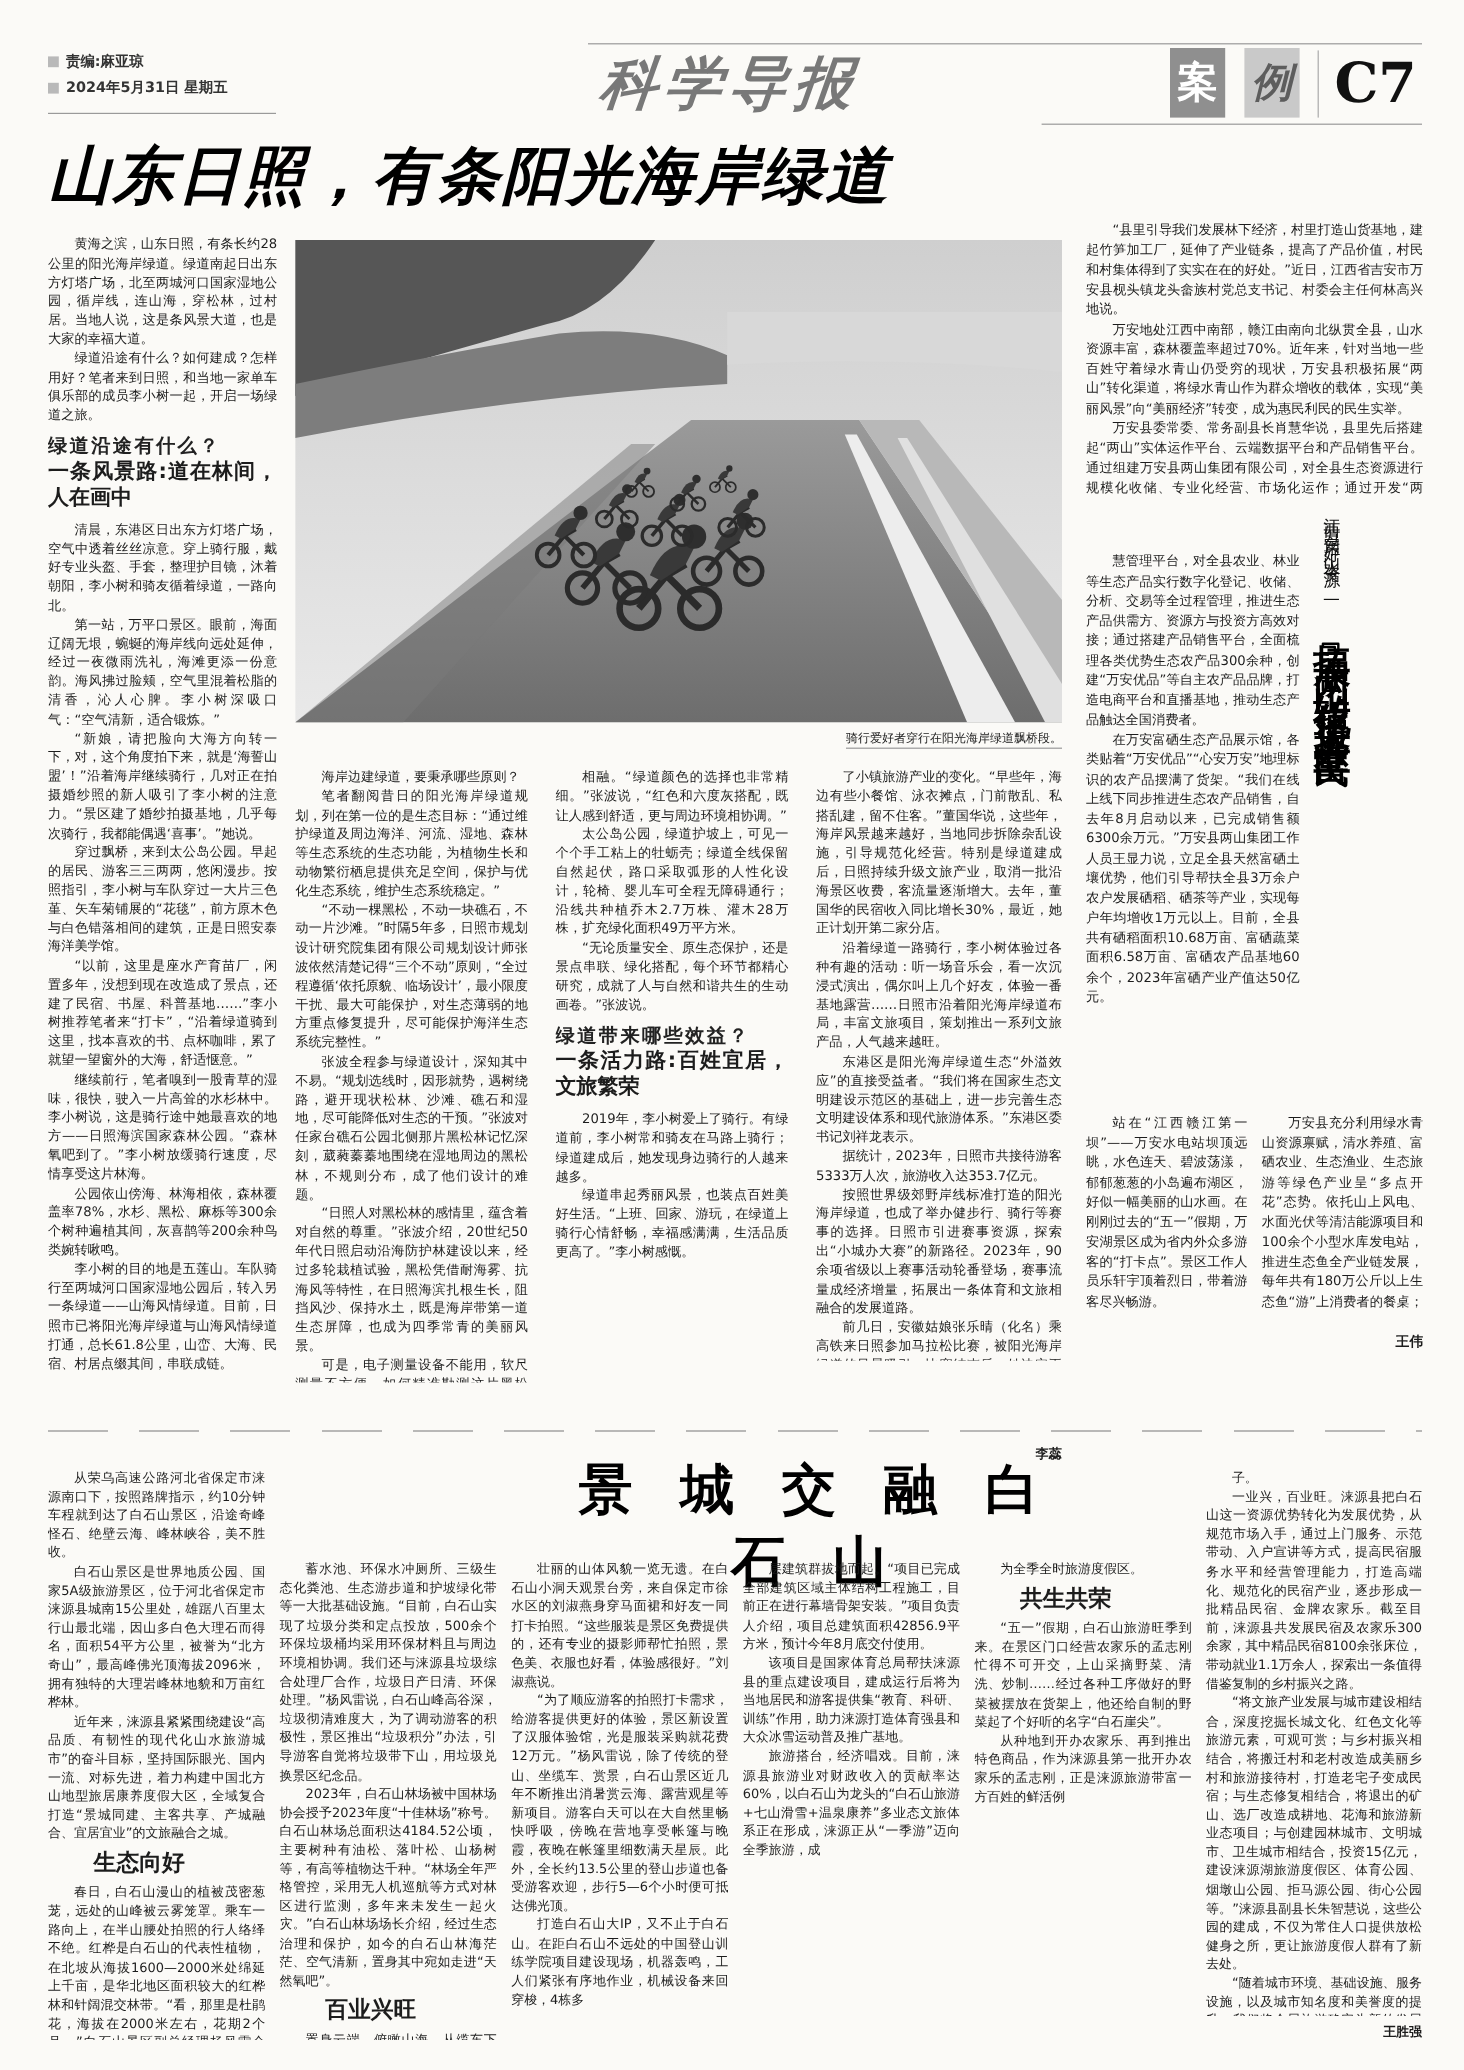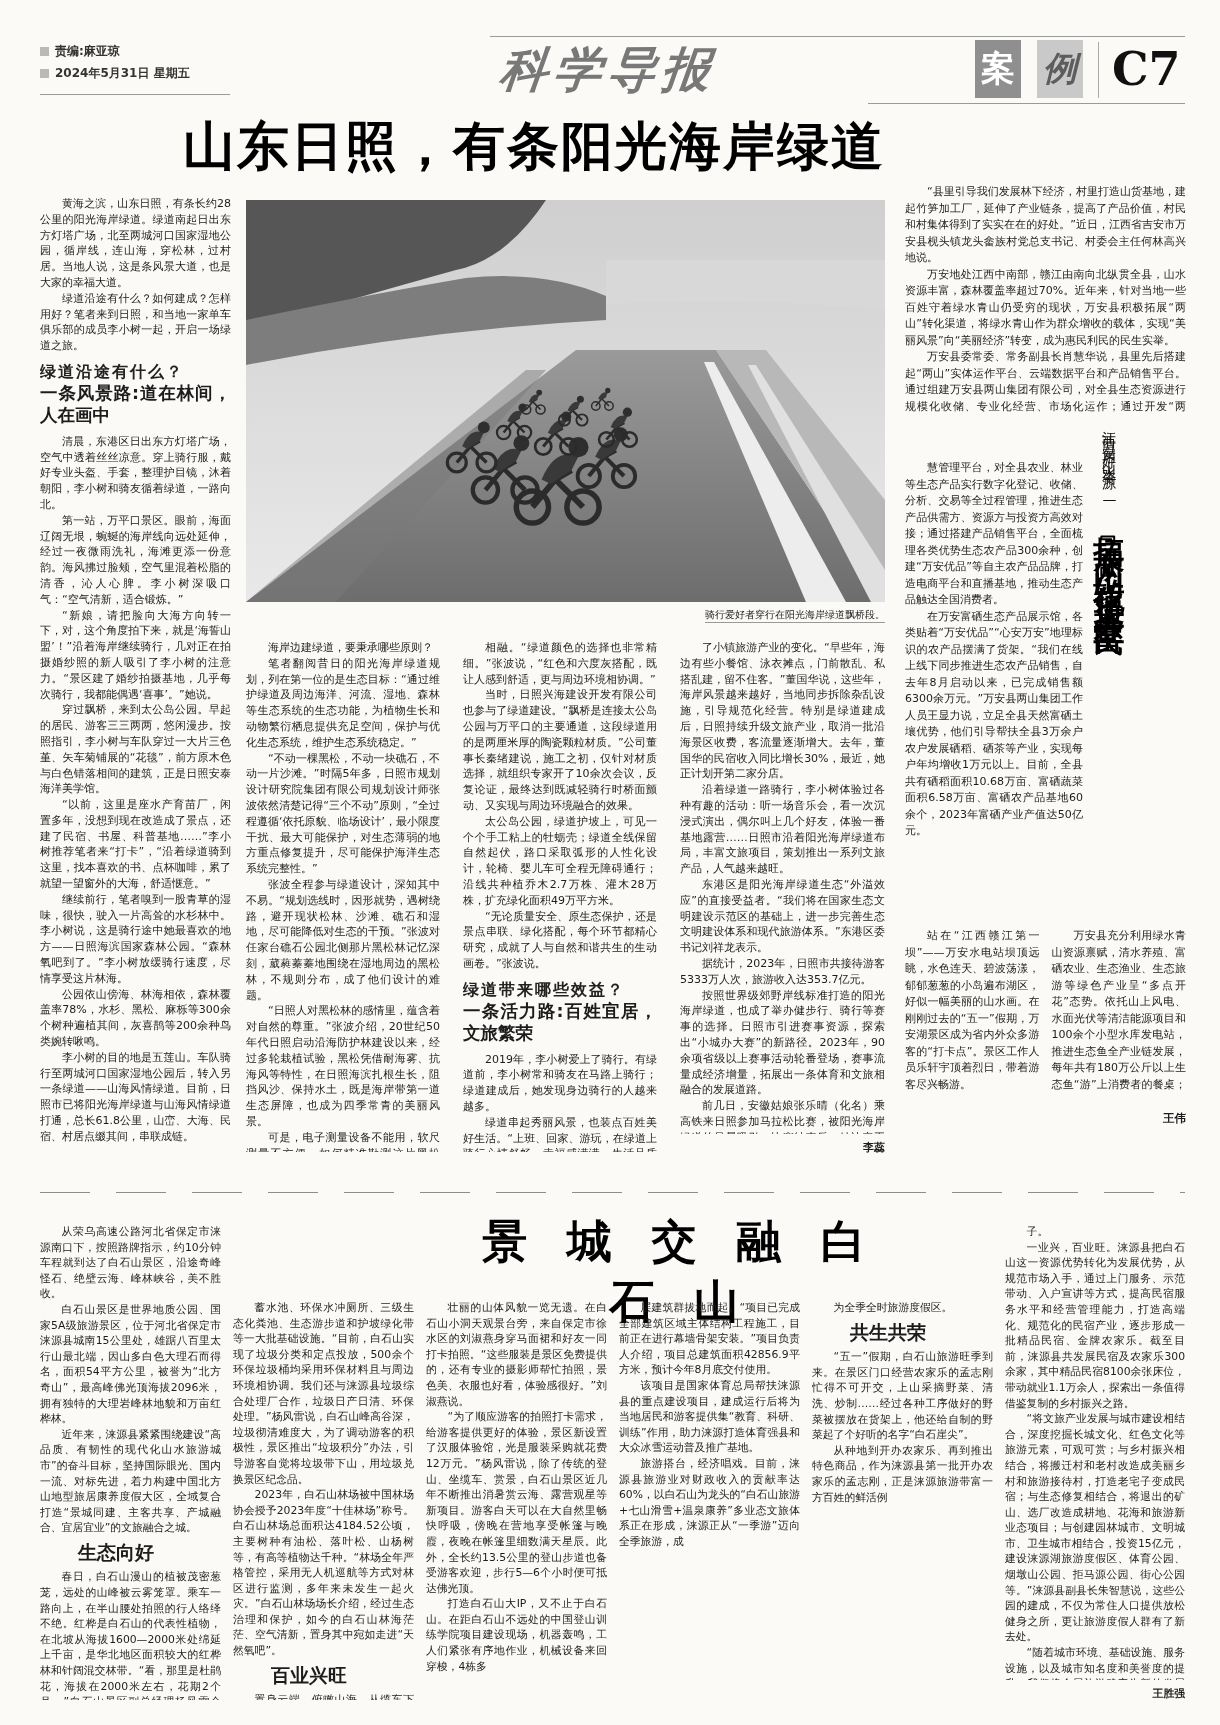--- a/index.html
+++ b/index.html
@@ -19,21 +19,21 @@
   .pageno{font-size:46px;font-weight:900;font-family:"DejaVu Serif","Liberation Serif",serif;color:#111;}
   
   .col{overflow:hidden;text-align:justify;}
   .col p{margin:0;text-indent:2em;}
   .main-col{font-size:11px;line-height:15.8px;}
   .t-q{font-size:16px;letter-spacing:2px;color:#222;font-family:"DejaVu Serif","Liberation Serif",serif;
        margin:10px 0 2px !important;text-indent:0 !important;font-weight:600;}
   .t-h{font-size:17.5px;font-weight:900;margin:0 0 8px !important;text-indent:0 !important;line-height:22px;}
   .t-s{font-weight:900;font-size:19px;margin:9px 0 !important;}
   .t-by{text-align:right;font-weight:700;text-indent:0 !important;margin-top:4px !important;}
-  .headline{font-weight:900;text-align:right;color:#000;}
+  .headline{font-weight:900;text-align:left;color:#000;font-style:italic;}
   .caption{font-size:10px;color:#222;text-align:right;}
   .caption span{border-bottom:1px solid #999;padding-bottom:2px;}
   
   .sidebar{font-size:11px;line-height:16.5px;}
   .sidebar .blk{overflow:hidden;text-align:justify;margin-top:44px;}
   .sidebar p{margin:0;text-indent:2em;}
   .vhead{writing-mode:vertical-rl;text-orientation:upright;display:flex;align-items:flex-start;}
   .vhead .kicker{font-size:14px;letter-spacing:5px;color:#111;margin-left:10px;padding-top:4px;}
   .vhead .big{font-size:31px;font-weight:900;letter-spacing:7px;color:#000;}
   .twocol{column-count:2;column-gap:12px;}
@@ -120,37 +120,36 @@
 <div class="abs col main-col" style="left:246px;top:640px;width:194px;height:512px;">
     <p class="t-p">海岸边建绿道，要秉承哪些原则？</p>
     <p class="t-p">笔者翻阅昔日的阳光海岸绿道规划，列在第一位的是生态目标：“通过维护绿道及周边海洋、河流、湿地、森林等生态系统的生态功能，为植物生长和动物繁衍栖息提供充足空间，保护与优化生态系统，维护生态系统稳定。”</p>
     <p class="t-p">“不动一棵黑松，不动一块礁石，不动一片沙滩。”时隔5年多，日照市规划设计研究院集团有限公司规划设计师张波依然清楚记得“三个不动”原则，“全过程遵循‘依托原貌、临场设计’，最小限度干扰、最大可能保护，对生态薄弱的地方重点修复提升，尽可能保护海洋生态系统完整性。”</p>
     <p class="t-p">张波全程参与绿道设计，深知其中不易。“规划选线时，因形就势，遇树绕路，避开现状松林、沙滩、礁石和湿地，尽可能降低对生态的干预。”张波对任家台礁石公园北侧那片黑松林记忆深刻，葳蕤蓁蓁地围绕在湿地周边的黑松林，不规则分布，成了他们设计的难题。</p>
     <p class="t-p">“日照人对黑松林的感情里，蕴含着对自然的尊重。”张波介绍，20世纪50年代日照启动沿海防护林建设以来，经过多轮栽植试验，黑松凭借耐海雾、抗海风等特性，在日照海滨扎根生长，阻挡风沙、保持水土，既是海岸带第一道生态屏障，也成为四季常青的美丽风景。</p>
     <p class="t-p">可是，电子测量设备不能用，软尺测量不方便，如何精准勘测这片黑松林？“用脚代替笔，再用仪器定点坐标、复核线路，最后的设计路线既确保不破坏一棵黑松，又满足骑行、步行需求。”说到这里，张波颇为自豪，“现在大家走的这段绿道，就是用我的脚印连接起来的。”</p>
   </div>
 <div class="abs col main-col" style="left:463px;top:640px;width:194px;height:512px;">
     <p class="t-p">相融。“绿道颜色的选择也非常精细。”张波说，“红色和六度灰搭配，既让人感到舒适，更与周边环境相协调。”</p>
-    <p class="t-p">当时，日照兴海建设开发有限公司也参与了绿道建设。“飘桥是连接太公岛公园与万平口的主要通道，这段绿道用的是两厘米厚的陶瓷颗粒材质。”公司董事长秦绪建说，施工之初，仅针对材质选择，就组织专家开了10余次会议，反复论证，最终达到既减轻骑行时桥面颤动、又实现与周边环境融合的效果。</p>
     <p class="t-p">太公岛公园，绿道护坡上，可见一个个手工粘上的牡蛎壳；绿道全线保留自然起伏，路口采取弧形的人性化设计，轮椅、婴儿车可全程无障碍通行；沿线共种植乔木2.7万株、灌木28万株，扩充绿化面积49万平方米。</p>
     <p class="t-p">“无论质量安全、原生态保护，还是景点串联、绿化搭配，每个环节都精心研究，成就了人与自然和谐共生的生动画卷。”张波说。</p>
     <p class="t-q">绿道带来哪些效益？</p>
     <p class="t-h">一条活力路:百姓宜居，文旅繁荣</p>
     <p class="t-p">2019年，李小树爱上了骑行。有绿道前，李小树常和骑友在马路上骑行；绿道建成后，她发现身边骑行的人越来越多。</p>
     <p class="t-p">绿道串起秀丽风景，也装点百姓美好生活。“上班、回家、游玩，在绿道上骑行心情舒畅，幸福感满满，生活品质更高了。”李小树感慨。</p>
   </div>
 <div class="abs col main-col" style="left:680px;top:640px;width:205px;height:494px;">
     <p class="t-p">了小镇旅游产业的变化。“早些年，海边有些小餐馆、泳衣摊点，门前散乱、私搭乱建，留不住客。”董国华说，这些年，海岸风景越来越好，当地同步拆除杂乱设施，引导规范化经营。特别是绿道建成后，日照持续升级文旅产业，取消一批沿海景区收费，客流量逐渐增大。去年，董国华的民宿收入同比增长30%，最近，她正计划开第二家分店。</p>
     <p class="t-p">沿着绿道一路骑行，李小树体验过各种有趣的活动：听一场音乐会，看一次沉浸式演出，偶尔叫上几个好友，体验一番基地露营……日照市沿着阳光海岸绿道布局，丰富文旅项目，策划推出一系列文旅产品，人气越来越旺。</p>
     <p class="t-p">东港区是阳光海岸绿道生态“外溢效应”的直接受益者。“我们将在国家生态文明建设示范区的基础上，进一步完善生态文明建设体系和现代旅游体系。”东港区委书记刘祥龙表示。</p>
     <p class="t-p">据统计，2023年，日照市共接待游客5333万人次，旅游收入达353.7亿元。</p>
     <p class="t-p">按照世界级郊野岸线标准打造的阳光海岸绿道，也成了举办健步行、骑行等赛事的选择。日照市引进赛事资源，探索出“小城办大赛”的新路径。2023年，90余项省级以上赛事活动轮番登场，赛事流量成经济增量，拓展出一条体育和文旅相融合的发展道路。</p>
     <p class="t-p">前几日，安徽姑娘张乐晴（化名）乘高铁来日照参加马拉松比赛，被阳光海岸绿道的风景吸引。比赛结束后，她决定再留几天，好好感受这座城市。离开日照前，她发了条朋友圈，几张美图、配段文字——“打卡日照，有机会，定再回这座美丽的城市看看。”</p>
   </div>
-<div class="abs main-col t-by" style="left:680px;top:1136px;width:205px;">李蕊</div>
+<div class="abs main-col t-by" style="left:680px;top:1200px;width:205px;">李蕊</div>
 
 <div class="abs sidebar" style="left:905px;top:140px;width:281px;">
   <div class="blk" style="height:228px;">
       <p class="t-p">“县里引导我们发展林下经济，村里打造山货基地，建起竹笋加工厂，延伸了产业链条，提高了产品价值，村民和村集体得到了实实在在的好处。”近日，江西省吉安市万安县枧头镇龙头畲族村党总支书记、村委会主任何林高兴地说。</p>
       <p class="t-p">万安地处江西中南部，赣江由南向北纵贯全县，山水资源丰富，森林覆盖率超过70%。近年来，针对当地一些百姓守着绿水青山仍受穷的现状，万安县积极拓展“两山”转化渠道，将绿水青山作为群众增收的载体，实现“美丽风景”向“美丽经济”转变，成为惠民利民的民生实举。</p>
       <p class="t-p">万安县委常委、常务副县长肖慧华说，县里先后搭建起“两山”实体运作平台、云端数据平台和产品销售平台。通过组建万安县两山集团有限公司，对全县生态资源进行规模化收储、专业化经营、市场化运作；通过开发“两山”资源智</p>
     </div>
   <div style="display:flex;margin-top:4px;">
     <div class="blk" style="width:178px;height:462px;margin-right:8px;">
         <p class="t-p">慧管理平台，对全县农业、林业等生态产品实行数字化登记、收储、分析、交易等全过程管理，推进生态产品供需方、资源方与投资方高效对接；通过搭建产品销售平台，全面梳理各类优势生态农产品300余种，创建“万安优品”等自主农产品品牌，打造电商平台和直播基地，推动生态产品触达全国消费者。</p>

